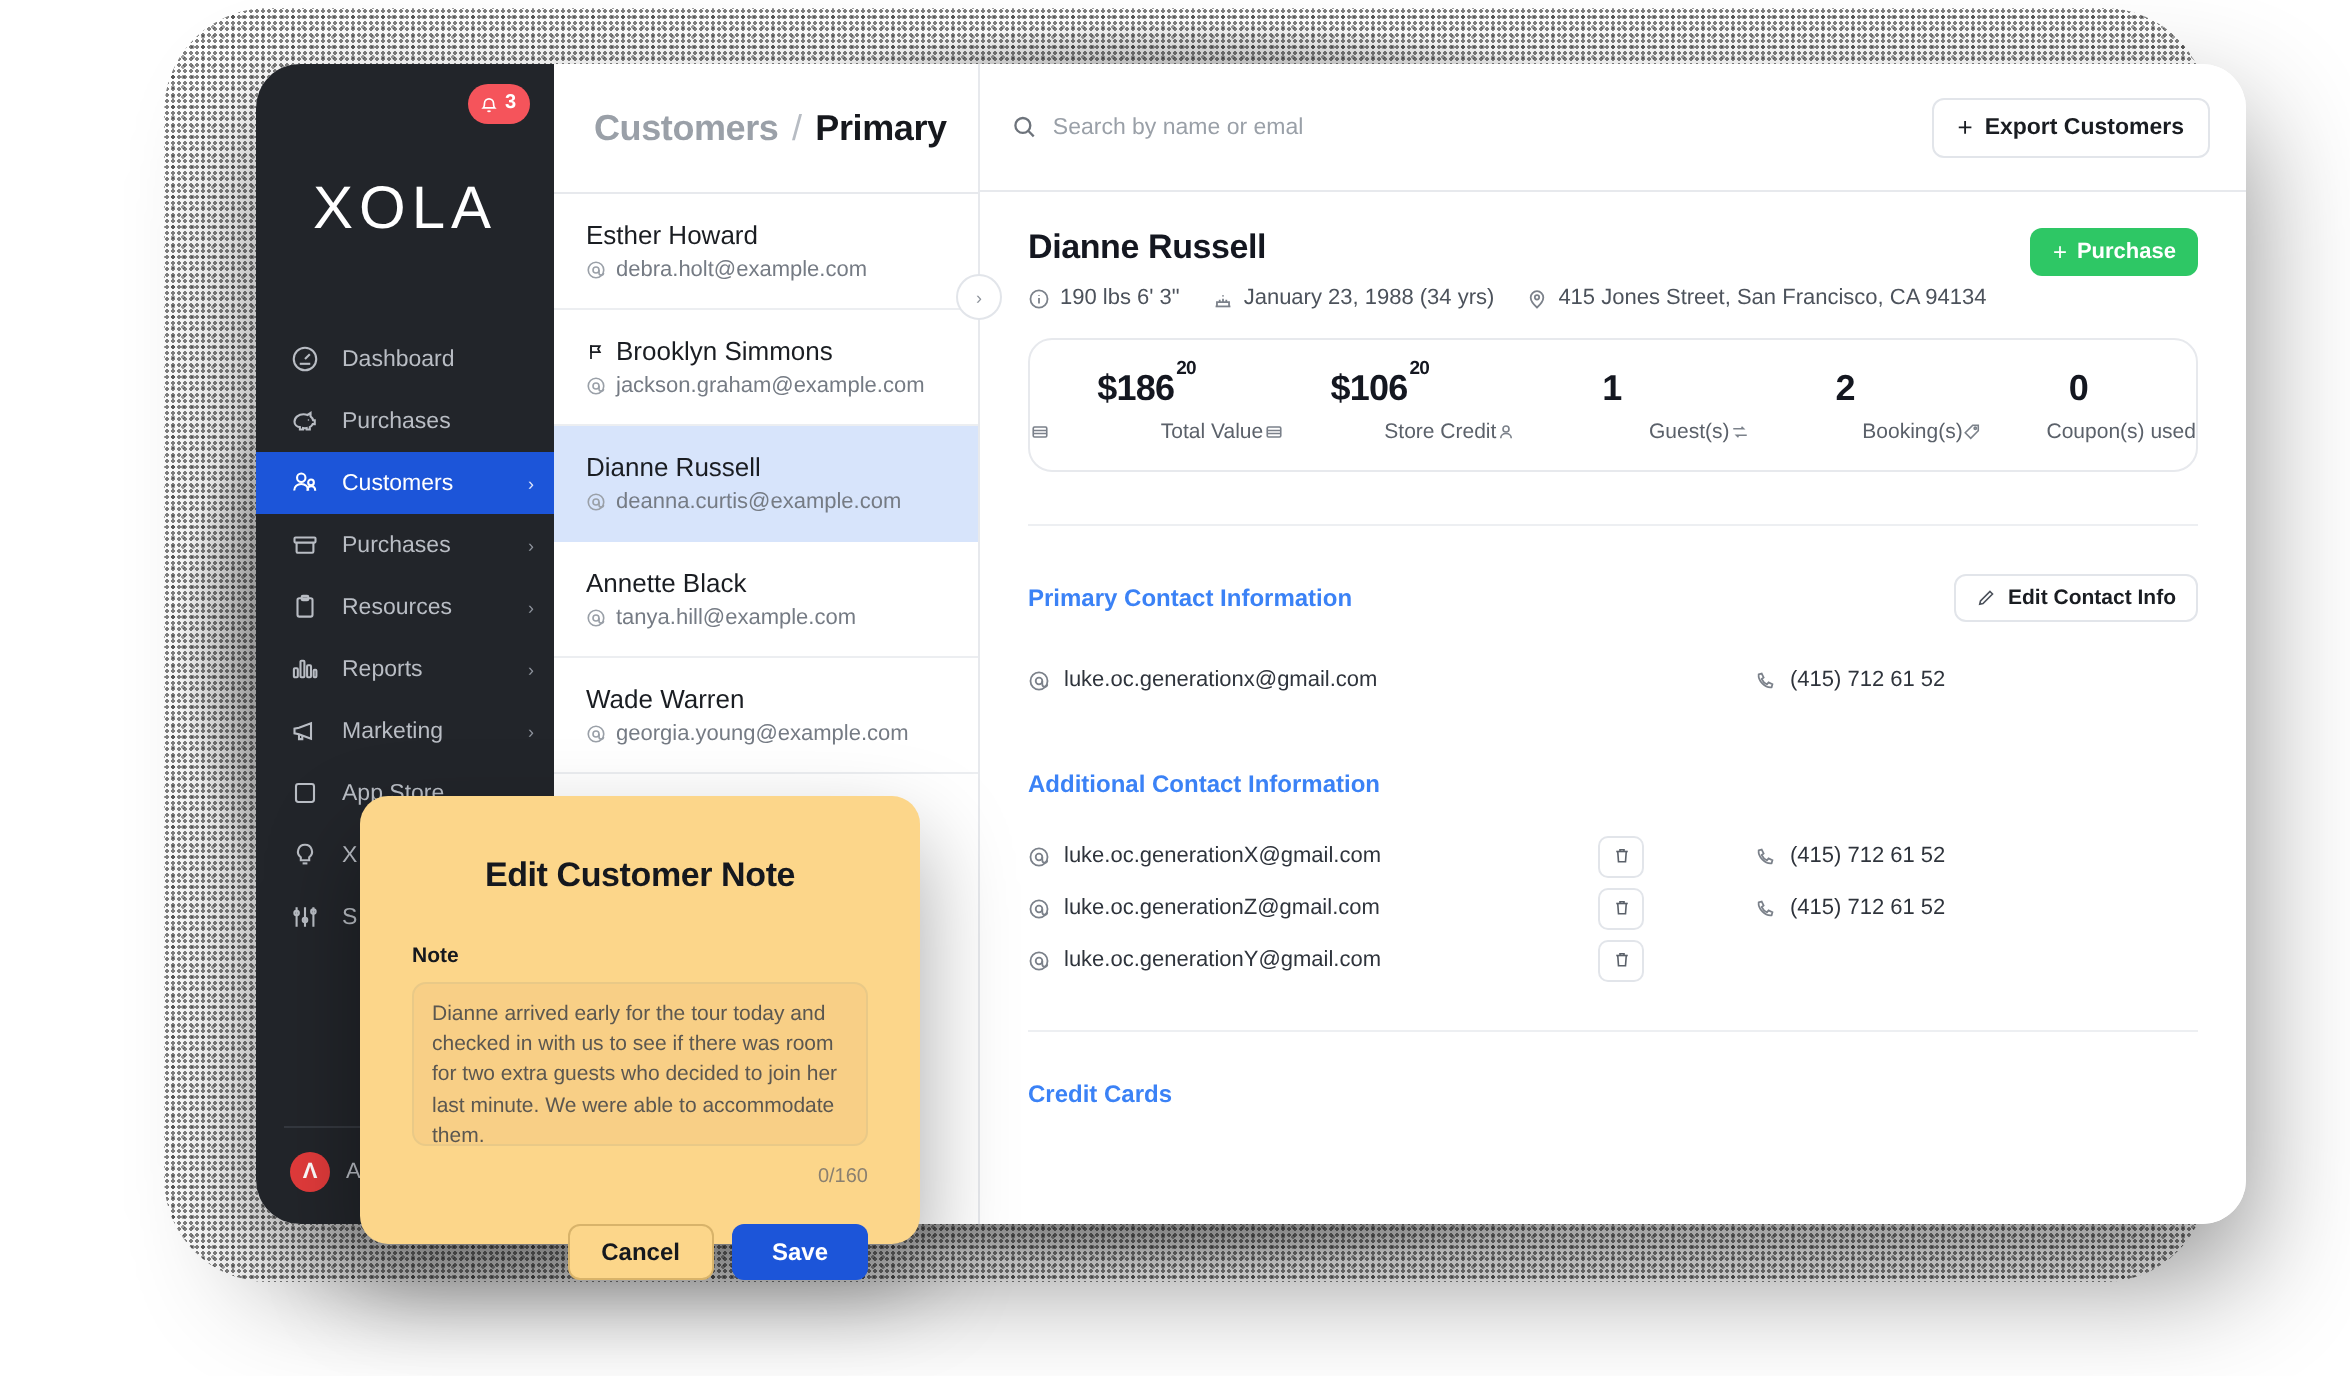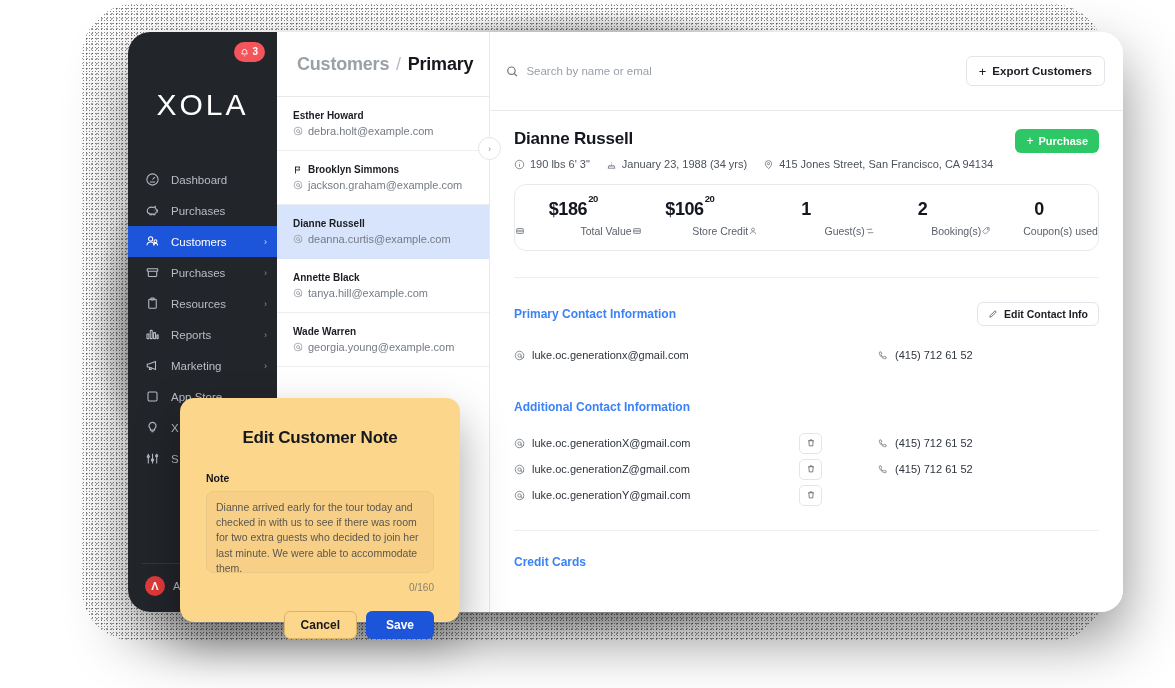--- a/index.html
+++ b/index.html
@@ -81,33 +81,33 @@
   .listpane { width: 213px; flex:0 0 213px; background:#fff; border-right:1px solid #e7e9ed;
               display:flex; flex-direction:column; position:relative; }
   .pane-header { height: 65px; border-bottom:1px solid #e7e9ed; display:flex; align-items:center;
                  padding: 0 20px; }
   .crumb { font-size:18px; letter-spacing:-.2px; white-space:nowrap; }
   .crumb .muted { color:#9aa0a8; font-weight:700; }
   .crumb .sep { color:#b7bcc3; font-weight:400; margin:0 2px; }
   .crumb .cur { color:#16181d; font-weight:700; }
   .contact-row { padding: 13px 16px 13px 16px; border-bottom:1px solid #eceef1; cursor:pointer; }
   .contact-row.sel { background:#d7e4fb; border-bottom-color:#d7e4fb; }
-  .c-name { font-size:10px; font-weight:700; color:#1a1d22; display:flex; align-items:center; gap:5px; }
+  .c-name { font-size:13px; font-weight:400; color:#1a1d22; display:flex; align-items:center; gap:5px; }
   .c-name svg { width:10px; height:10px; stroke:#1a1d22; fill:none; stroke-width:1.4; }
   .c-mail { font-size:11px; color:#757b84; margin-top:4px; display:flex; align-items:center; gap:5px; }
   .c-mail svg { width:10px; height:10px; stroke:#9aa0a8; fill:none; stroke-width:1.3; flex:0 0 10px; }
   .pane-toggle {
     position:absolute; right:-12px; top:105px; width:23px; height:23px; border-radius:50%;
     background:#fff; border:1px solid #e2e5ea; display:flex; align-items:center; justify-content:center;
     font-size:9px; color:#8d939b; cursor:pointer; z-index:4;
   }
 
   
   .main { flex:1 1 auto; background:#fff; display:flex; flex-direction:column; min-width:0; }
-  .topbar { height:79px; border-bottom:1px solid #e7e9ed; display:flex; align-items:center;
+  .topbar { height:64px; border-bottom:1px solid #e7e9ed; display:flex; align-items:center;
             padding: 0 18px 0 16px; gap:10px; }
   .search { display:flex; align-items:center; gap:8px; flex:1 1 auto; }
   .search svg { width:13px; height:13px; stroke:#6d737b; fill:none; stroke-width:1.5; }
   .search input {
     border:0; outline:0; font-size:11.5px; color:#9aa0a8; width:100%;
     font-family:"Liberation Sans", sans-serif; background:transparent;
   }
   .search input::placeholder { color:#9aa0a8; }
   .btn-outline {
     border:1px solid #e2e5ea; background:#fff; border-radius:6px; height:30px;

